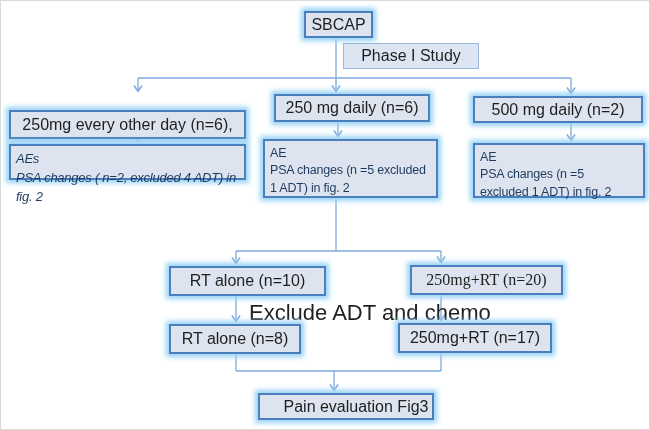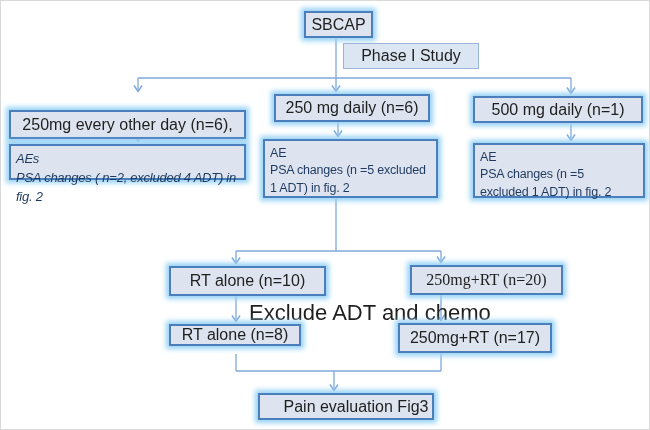--- a/index.html
+++ b/index.html
@@ -43,21 +43,21 @@
   #b-doseeod {left:8px;   top:93px;  width:237px; height:29px;margin-top:16px;}
   #b-dose250 {left:273px; top:93px;  width:156px; height:28px;}
   #b-dose500 {left:472px; top:95px;  width:170px; height:27px;}
   #b-aeeod   {left:8px;   top:143px; width:237px; height:36px;}
   #b-ae250   {left:262px; top:138px; width:175px; height:59px;}
   #b-ae500   {left:472px; top:142px; width:172px; height:55px;}
   #b-phase2  {left:340px; top:206px; width:124px; height:27px;}
   #b-rt10    {left:168px; top:265px; width:157px; height:30px;}
   #b-rt20    {left:409px; top:264px; width:153px; height:30px;font-family:Liberation Serif, serif;}
   #t-exclude {left:248px; top:299px; width:200px; height:18px;}
-  #b-rt8     {left:168px; top:323px; width:132px; height:22px;}
+  #b-rt8     {left:168px; top:323px; width:132px; height:30px;}
   #b-rt17    {left:397px; top:322px; width:154px; height:30px;text-align:right;}
   #b-pain    {left:257px; top:392px; width:176px; height:27px;padding-left:20px;}
 </style>
 </head>
 <body>
 
 <div class="canvas">
 
   <svg class="connectors" viewBox="0 0 650 430" xmlns="http://www.w3.org/2000/svg">
     <defs>
@@ -90,21 +90,21 @@
   </svg>
 
   <div class="box" id="b-sbcap">SBCAP</div>
 
   <div class="box plain" id="b-phase1">Phase I Study</div>
 
   <div class="box" id="b-doseeod">250mg every other day (n=6),</div>
 
   <div class="box" id="b-dose250">250 mg daily (n=6)</div>
 
-  <div class="box" id="b-dose500">500 mg daily (n=1)</div>
+  <div class="box" id="b-dose500">500 mg daily (n=2)</div>
 
   <div class="box ae small" id="b-aeeod">AEs
 PSA changes ( n=2, excluded 4 ADT) in fig.  2</div>
 
   <div class="box ae" id="b-ae250">AE
 PSA changes (n =5 excluded
 1 ADT) in fig. 2</div>
 
   <div class="box ae" id="b-ae500">AE
 PSA changes (n =5

